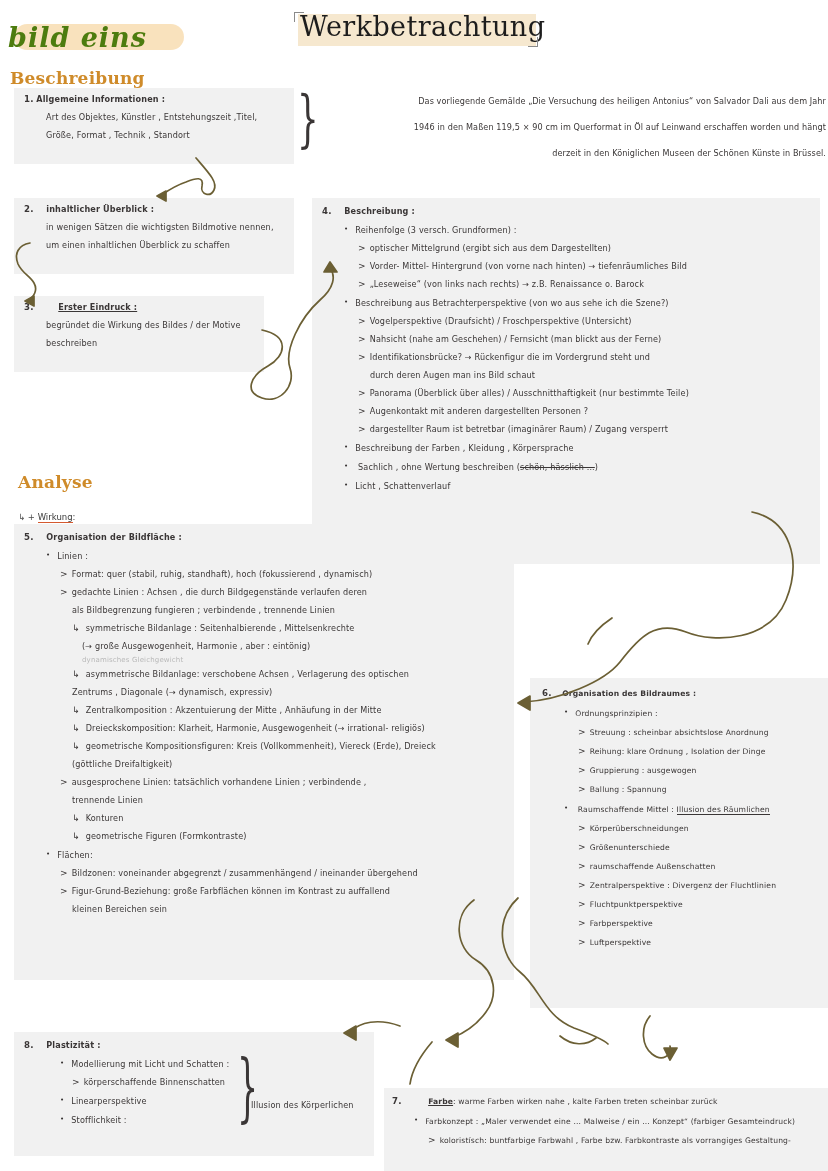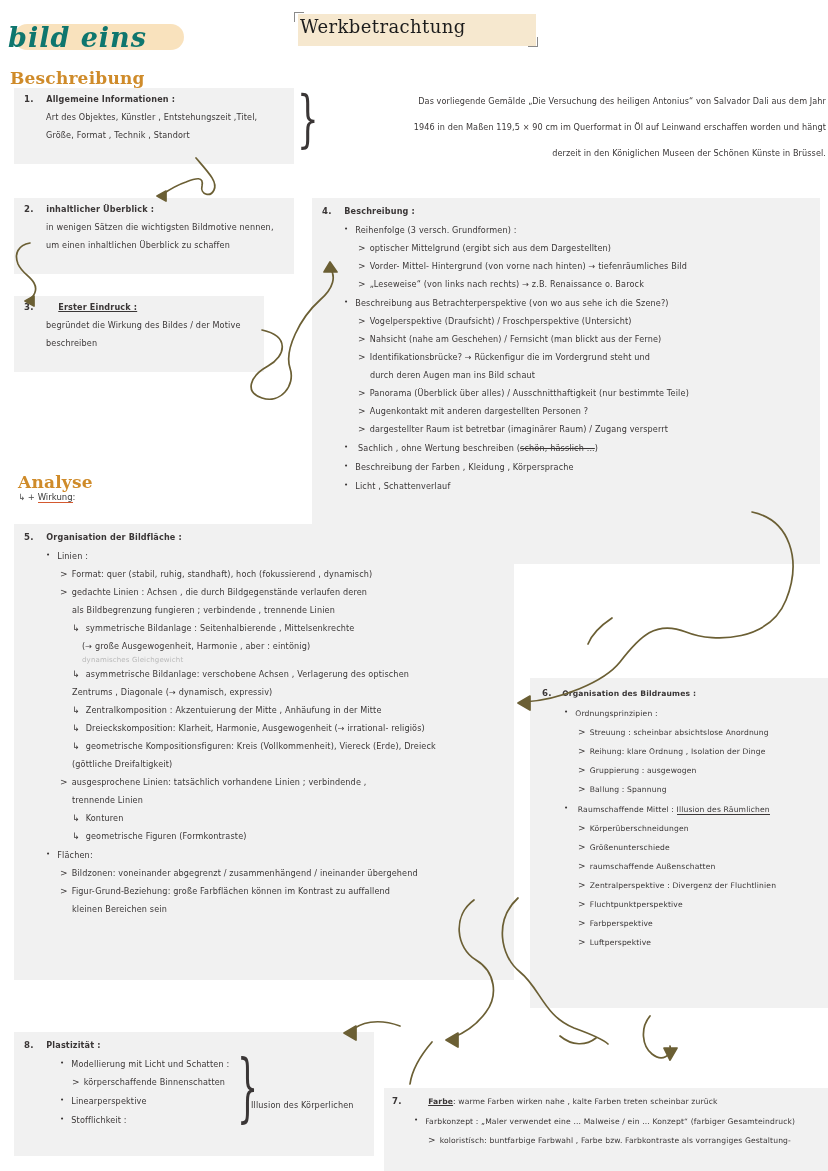--- a/index.html
+++ b/index.html
@@ -18,39 +18,39 @@
     position:absolute;
     background:#f1f1f1;
     box-sizing:border-box;
   }
 
   
   .bild-eins{
     position:absolute;left:8px;top:22px;
     font-family:"DejaVu Serif", serif;
     font-size:27px;font-style:italic;font-weight:600;
-    color:#0f766e;letter-spacing:1px;
+    color:#4d7c0f;letter-spacing:1px;
     z-index:6;
   }
   .bild-eins-hl{
     position:absolute;left:14px;top:24px;width:170px;height:26px;
     background:#f7d9a8;opacity:.75;border-radius:13px;z-index:5;
     filter:blur(0.4px);
   }
   .werk-title-wrap{
     position:absolute;left:296px;top:10px;z-index:6;
   }
   .werk-hl{
     position:absolute;left:298px;top:14px;width:238px;height:32px;
     background:#f6e8cf;z-index:5;
   }
   .werk-title{
     position:relative;
     font-family:"DejaVu Serif", serif;
-    font-size:18px;line-height:34px;color:#1d1d1d;letter-spacing:.4px;
+    font-size:27px;line-height:34px;color:#1d1d1d;letter-spacing:.4px;
     padding:0 4px;
   }
   .bracket-l,.bracket-r{position:absolute;border-color:#8a8a8a;}
   .bracket-l{left:294px;top:12px;width:9px;height:9px;border-left:1.3px solid #8a8a8a;border-top:1.3px solid #8a8a8a;z-index:7;}
   .bracket-r{left:528px;top:37px;width:9px;height:9px;border-right:1.3px solid #8a8a8a;border-bottom:1.3px solid #8a8a8a;z-index:7;}
 
   .sec-head{
     position:absolute;
     font-family:"DejaVu Serif", serif;
     font-size:17px;font-weight:600;color:#cf8b2a;
@@ -145,30 +145,30 @@
   <div class="werk-hl"></div>
   <div class="bracket-l"></div>
   <div class="bracket-r"></div>
   <div class="werk-title-wrap">
     <div class="werk-title">Werkbetrachtung</div>
   </div>
 
   <div class="sec-head" style="left:10px;top:68px;">Beschreibung</div>
 
   <div class="sec-head" style="left:18px;top:472px;">Analyse</div>
-  <div class="sec-sub" style="left:18px;top:492px;">
+  <div class="sec-sub" style="left:18px;top:512px;">
     <span>↳ +</span>
     <u>Wirkung</u><span>:</span>
   </div>
 
   <div class="noteblock" style="left:14px;top:88px;width:280px;height:76px;"></div>
   <div class="blk hw" style="left:24px;top:90px;width:276px;">
     <div class="row">
       <span class="num">1.</span>
-      <span class="hw-b" style="margin-left:10px;">Allgemeine Informationen :</span>
+      <span class="hw-b" style="margin-left:0;">Allgemeine Informationen :</span>
     </div>
     <div class="row ind1">Art des Objektes, Künstler , Entstehungszeit ,Titel,</div>
     <div class="row ind1">Größe, Format , Technik , Standort</div>
   </div>
   <div class="brace" style="left:288px;top:88px;font-size:62px;line-height:62px;transform:scaleX(.55);">}</div>
 
   <div class="para" style="left:306px;top:88px;width:520px;">
     <div>Das vorliegende Gemälde „Die Versuchung des heiligen Antonius“ von Salvador Dali aus dem Jahr</div>
     <div>1946 in den Maßen 119,5 × 90 cm im Querformat in Öl auf Leinwand erschaffen worden und hängt</div>
     <div>derzeit in den Königlichen Museen der Schönen Künste in Brüssel.</div>
@@ -205,24 +205,24 @@
     <div class="row ind2 arr">Vorder- Mittel- Hintergrund (von vorne nach hinten) → tiefenräumliches Bild</div>
     <div class="row ind2 arr">„Leseweise“ (von links nach rechts) → z.B. Renaissance o. Barock</div>
     <div class="row ind1 dot">Beschreibung aus Betrachterperspektive (von wo aus sehe ich die Szene?)</div>
     <div class="row ind2 arr">Vogelperspektive (Draufsicht) / Froschperspektive (Untersicht)</div>
     <div class="row ind2 arr">Nahsicht (nahe am Geschehen) / Fernsicht (man blickt aus der Ferne)</div>
     <div class="row ind2 arr">Identifikationsbrücke? → Rückenfigur die im Vordergrund steht und</div>
     <div class="row ind3">durch deren Augen man ins Bild schaut</div>
     <div class="row ind2 arr">Panorama (Überblick über alles) / Ausschnitthaftigkeit (nur bestimmte Teile)</div>
     <div class="row ind2 arr">Augenkontakt mit anderen dargestellten Personen ?</div>
     <div class="row ind2 arr">dargestellter Raum ist betretbar (imaginärer Raum) / Zugang versperrt</div>
+    <div class="row ind1 dot">Beschreibung der Farben , Kleidung , Körpersprache</div>
     <div class="row ind1 dot">
       <span>Sachlich , ohne Wertung beschreiben (</span><span class="strike">schön, hässlich ...</span><span>)</span>
     </div>
-    <div class="row ind1 dot">Beschreibung der Farben , Kleidung , Körpersprache</div>
     <div class="row ind1 dot">Licht , Schattenverlauf</div>
   </div>
 
   <div class="noteblock" style="left:14px;top:524px;width:500px;height:456px;"></div>
   <div class="blk hw" style="left:24px;top:528px;width:496px;">
     <div class="row">
       <span class="num">5.</span>
       <span class="hw-b" style="margin-left:10px;">Organisation der Bildfläche :</span>
     </div>
     <div class="row ind1 dot">Linien :</div>

